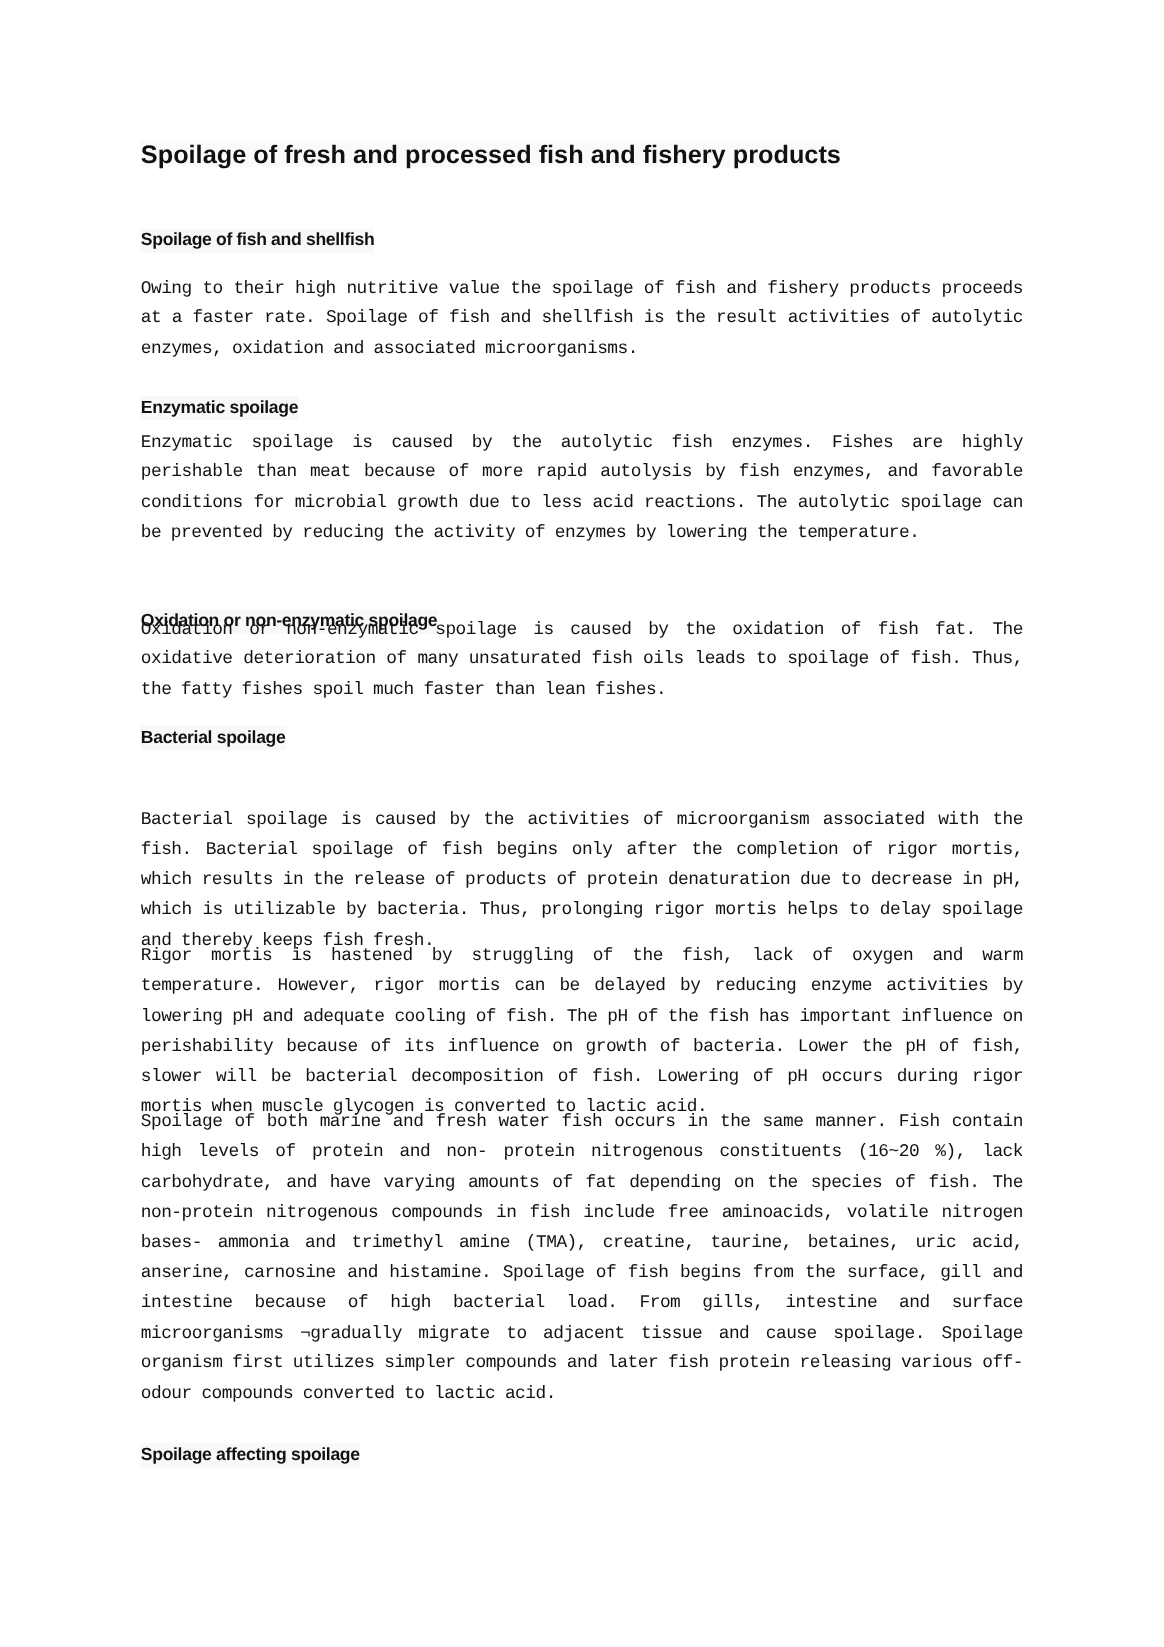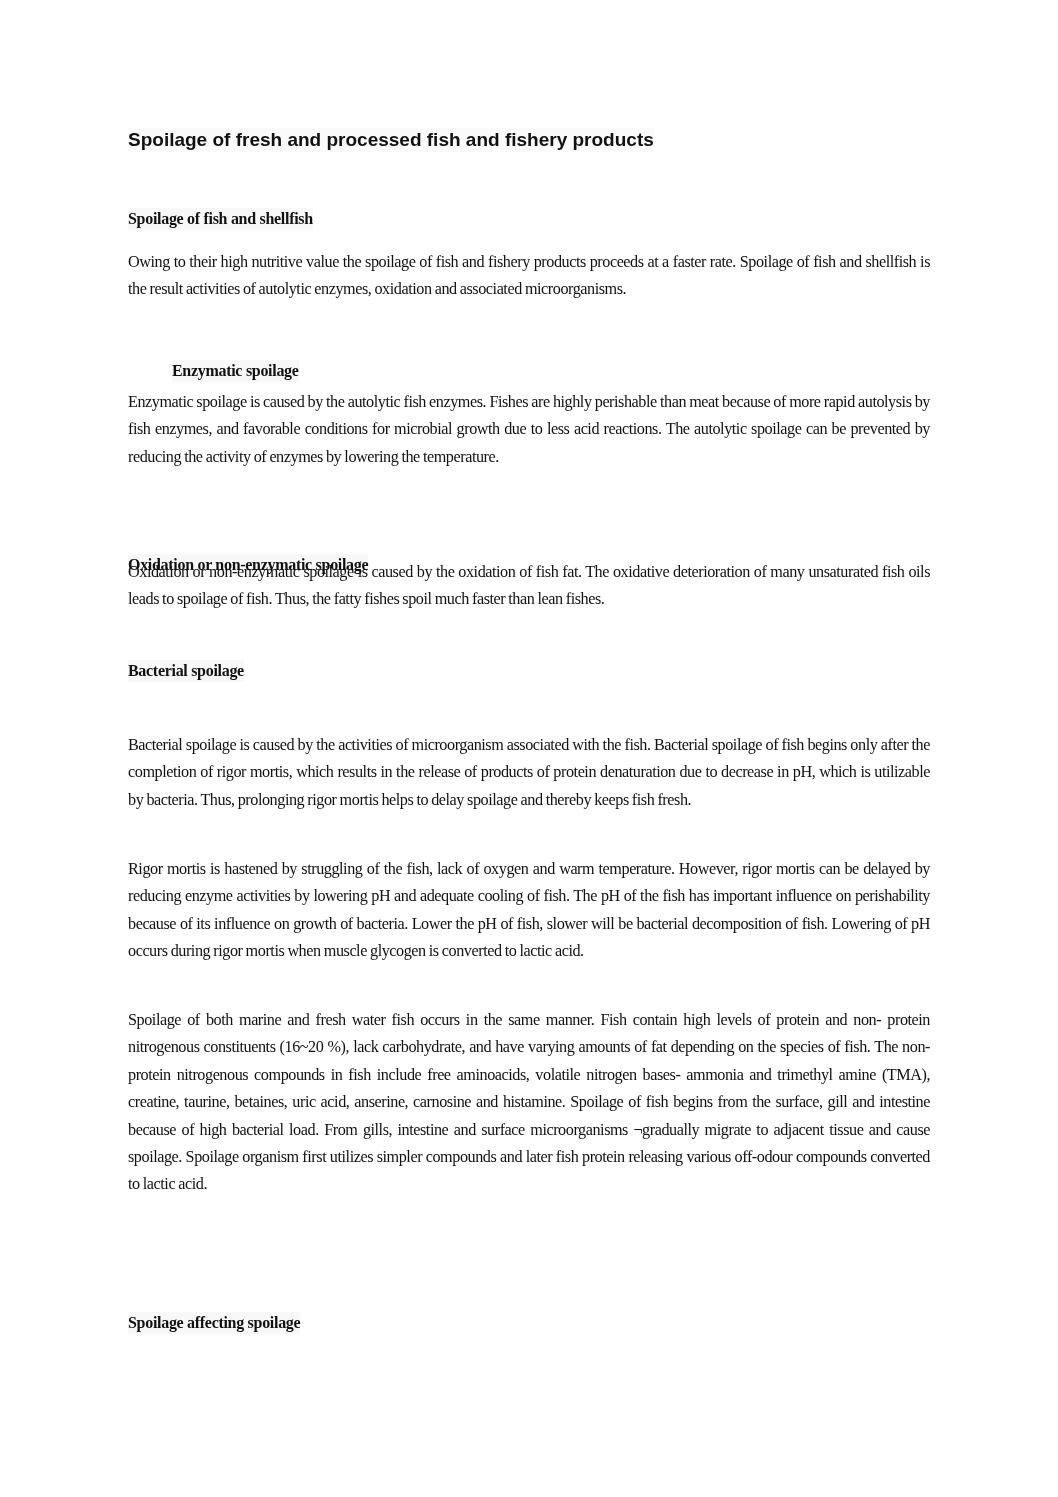--- a/index.html
+++ b/index.html
@@ -20,61 +20,61 @@
       top: 0;
       width: 802px;
     }
     .doc-title {
       position: absolute;
       top: 128px;
       left: 0;
       margin: 0;
       font-family: "Liberation Sans", sans-serif;
       font-weight: bold;
-      font-size: 19px;
+      font-size: 23px;
       line-height: 24px;
       white-space: nowrap;
       background: #fafafa;
     }
     .heading {
       position: absolute;
       left: 0;
       margin: 0;
-      font-family: Liberation Serif, serif;
+      font-family: Liberation Sans, sans-serif;
       font-weight: bold;
       font-size: 16px;
       line-height: 22px;
       white-space: nowrap;
       background: #f8f8f8;
       letter-spacing: -0.3px;
     }
     .para {
       position: absolute;
       left: 0;
       width: 802px;
       margin: 0;
-      font-family: Liberation Serif, serif;
+      font-family: Liberation Mono, monospace;
       font-size: 16.2px;
       line-height: 27.4px;
       text-align: justify;
       letter-spacing: -0.45px;
       word-spacing: -0.5px;
     }
   </style>
 </head>
 <body>
 
 <div class="page">
 
   <h1 class="doc-title">Spoilage of fresh and processed fish and fishery products</h1>
 
   <h2 class="heading" style="top:208px;">Spoilage of fish and shellfish</h2>
   <p class="para" style="top:249px;">Owing to their high nutritive value the spoilage of fish and fishery products proceeds at a faster rate. Spoilage of fish and shellfish is the result activities of autolytic enzymes, oxidation and associated microorganisms.</p>
 
-  <h2 class="heading" style="top:360px;margin-left:44px;">Enzymatic spoilage</h2>
+  <h2 class="heading" style="top:360px;">Enzymatic spoilage</h2>
   <p class="para" style="top:389px;">Enzymatic spoilage is caused by the autolytic fish enzymes. Fishes are highly perishable than meat because of more rapid autolysis by fish enzymes, and favorable conditions for microbial growth due to less acid reactions. The autolytic spoilage can be prevented by reducing the activity of enzymes by lowering the temperature.</p>
 
   <h2 class="heading" style="top:554px;text-align:right;">Oxidation or non-enzymatic spoilage</h2>
   <p class="para" style="top:559px;">Oxidation or non-enzymatic spoilage is caused by the oxidation of fish fat. The oxidative deterioration of many unsaturated fish oils leads to spoilage of fish. Thus, the fatty fishes spoil much faster than lean fishes.</p>
 
   <h2 class="heading" style="top:660px;">Bacterial spoilage</h2>
   <p class="para" style="top:732px;">Bacterial spoilage is caused by the activities of microorganism associated with the fish. Bacterial spoilage of fish begins only after the completion of rigor mortis, which results in the release of products of protein denaturation due to decrease in pH, which is utilizable by bacteria. Thus, prolonging rigor mortis helps to delay spoilage and thereby keeps fish fresh.</p>
   <p class="para" style="top:856px;">Rigor mortis is hastened by struggling of the fish, lack of oxygen and warm temperature. However, rigor mortis can be delayed by reducing enzyme activities by lowering pH and adequate cooling of fish. The pH of the fish has important influence on perishability because of its influence on growth of bacteria. Lower the pH of fish, slower will be bacterial decomposition of fish. Lowering of pH occurs during rigor mortis when muscle glycogen is converted to lactic acid.</p>
   <p class="para" style="top:1007px;">Spoilage of both marine and fresh water fish occurs in the same manner. Fish contain high levels of protein and non- protein nitrogenous constituents (16~20 %), lack carbohydrate, and have varying amounts of fat depending on the species of fish. The non-protein nitrogenous compounds in fish include free aminoacids, volatile nitrogen bases- ammonia and trimethyl amine (TMA), creatine, taurine, betaines, uric acid, anserine, carnosine and histamine. Spoilage of fish begins from the surface, gill and intestine because of high bacterial load. From gills, intestine and surface microorganisms ¬gradually migrate to adjacent tissue and cause spoilage. Spoilage organism first utilizes simpler compounds and later fish protein releasing various off-odour compounds converted to lactic acid.</p>
 

